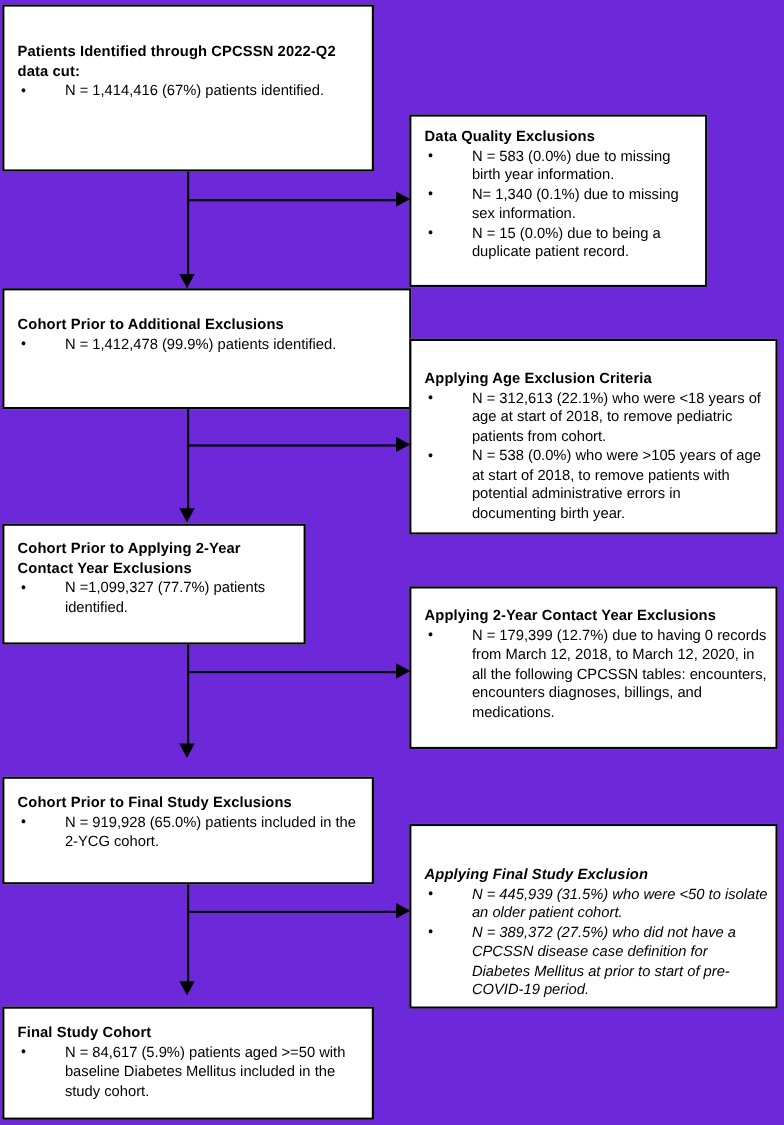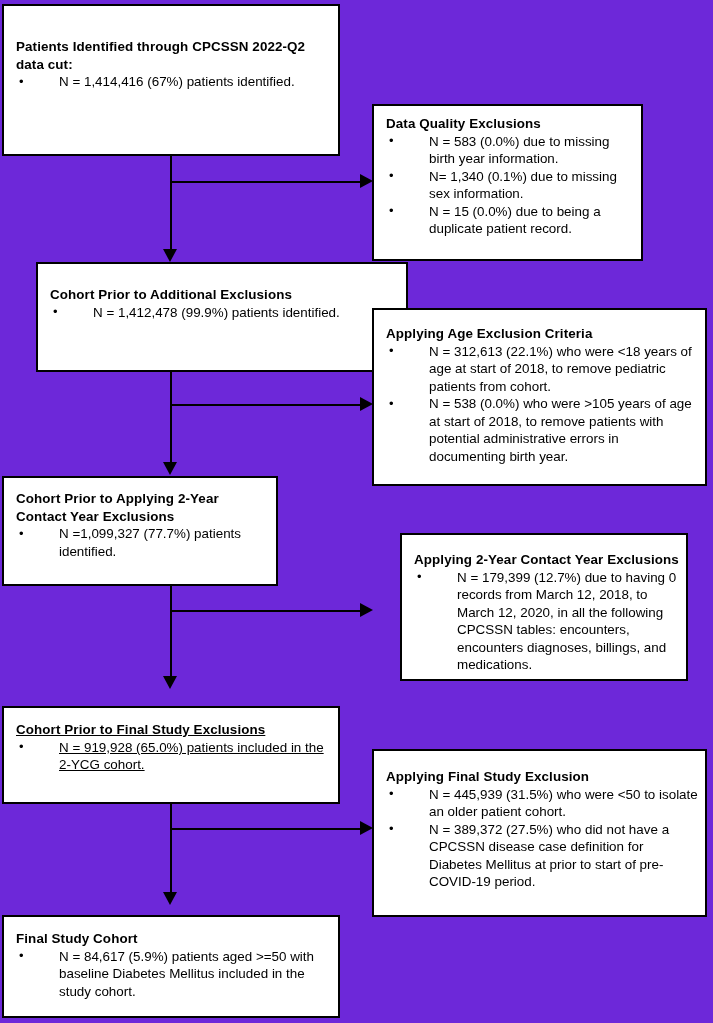--- a/index.html
+++ b/index.html
@@ -107,36 +107,36 @@
     <div class="node-inner" style="padding-top:9px;">
       <div class="node-title">Data Quality Exclusions</div>
       <ul class="bullet-list">
         <li class="bullet-item">N = 583 (0.0%) due to missing birth year information.</li>
         <li class="bullet-item">N= 1,340 (0.1%) due to missing sex information.</li>
         <li class="bullet-item">N = 15 (0.0%) due to being a duplicate patient record.</li>
       </ul>
     </div>
   </div>
 
-  <div class="node" style="left:2px; top:262px; width:372px; height:110px;margin-left:34px;">
+  <div class="node" style="left:2px; top:262px; width:372px; height:110px;">
     <div class="node-inner" style="padding-top:22px;">
       <div class="node-title">Cohort Prior to Additional Exclusions</div>
       <ul class="bullet-list">
         <li class="bullet-item">N = 1,412,478 (99.9%) patients identified.</li>
       </ul>
     </div>
   </div>
 
   <div class="v-line" style="left:170px; top:372px; height:92px;"></div>
   <div class="arrow-down" style="left:163.4px; top:462px;"></div>
   <div class="h-line" style="left:170px; top:404px; width:194px;"></div>
   <div class="arrow-right" style="left:360px; top:397.2px;"></div>
 
   <div class="node" style="left:372px; top:308px; width:335px; height:178px;">
-    <div class="node-inner" style="padding-top:15px;">
+    <div class="node-inner" style="padding-top:25px;">
       <div class="node-title">Applying Age Exclusion Criteria</div>
       <ul class="bullet-list">
         <li class="bullet-item">N = 312,613 (22.1%) who were &lt;18 years of age at start of 2018, to remove pediatric patients from cohort.</li>
         <li class="bullet-item">N = 538 (0.0%) who were &gt;105 years of age at start of 2018, to remove patients with potential administrative errors in documenting birth year.</li>
       </ul>
     </div>
   </div>
 
   <div class="node" style="left:2px; top:476px; width:276px; height:110px;">
     <div class="node-inner" style="padding-top:12px;">
@@ -145,45 +145,45 @@
         <li class="bullet-item">N =1,099,327 (77.7%) patients identified.</li>
       </ul>
     </div>
   </div>
 
   <div class="v-line" style="left:170px; top:586px; height:92px;"></div>
   <div class="arrow-down" style="left:163.4px; top:676px;"></div>
   <div class="h-line" style="left:170px; top:610px; width:194px;"></div>
   <div class="arrow-right" style="left:360px; top:603.2px;"></div>
 
-  <div class="node" style="left:372px; top:533px; width:288px; height:148px;margin-left:28px;">
+  <div class="node" style="left:372px; top:533px; width:335px; height:148px;">
     <div class="node-inner" style="padding-top:16px;">
       <div class="node-title">Applying 2-Year Contact Year Exclusions</div>
       <ul class="bullet-list">
         <li class="bullet-item">N = 179,399 (12.7%) due to having 0 records from March 12, 2018, to March 12, 2020, in all the following CPCSSN tables: encounters, encounters diagnoses, billings, and medications.</li>
       </ul>
     </div>
   </div>
 
-  <div class="node" style="left:2px; top:706px; width:338px; height:98px;text-decoration:underline;">
+  <div class="node" style="left:2px; top:706px; width:338px; height:98px;">
     <div class="node-inner" style="padding-top:13px;">
       <div class="node-title">Cohort Prior to Final Study Exclusions</div>
       <ul class="bullet-list">
         <li class="bullet-item">N = 919,928 (65.0%) patients included in the 2-YCG cohort.</li>
       </ul>
     </div>
   </div>
 
   <div class="v-line" style="left:170px; top:804px; height:90px;"></div>
   <div class="arrow-down" style="left:163.4px; top:892px;"></div>
   <div class="h-line" style="left:170px; top:828px; width:194px;"></div>
   <div class="arrow-right" style="left:360px; top:821.2px;"></div>
 
   <div class="node" style="left:372px; top:749px; width:335px; height:168px;">
-    <div class="node-inner" style="padding-top:17px;">
+    <div class="node-inner" style="padding-top:35px;font-style:italic;">
       <div class="node-title">Applying Final Study Exclusion</div>
       <ul class="bullet-list">
         <li class="bullet-item">N = 445,939 (31.5%) who were &lt;50 to isolate an older patient cohort.</li>
         <li class="bullet-item">N = 389,372 (27.5%) who did not have a CPCSSN disease case definition for Diabetes Mellitus at prior to start of pre-COVID-19 period.</li>
       </ul>
     </div>
   </div>
 
   <div class="node" style="left:2px; top:915px; width:338px; height:103px;">
     <div class="node-inner" style="padding-top:13px;">

